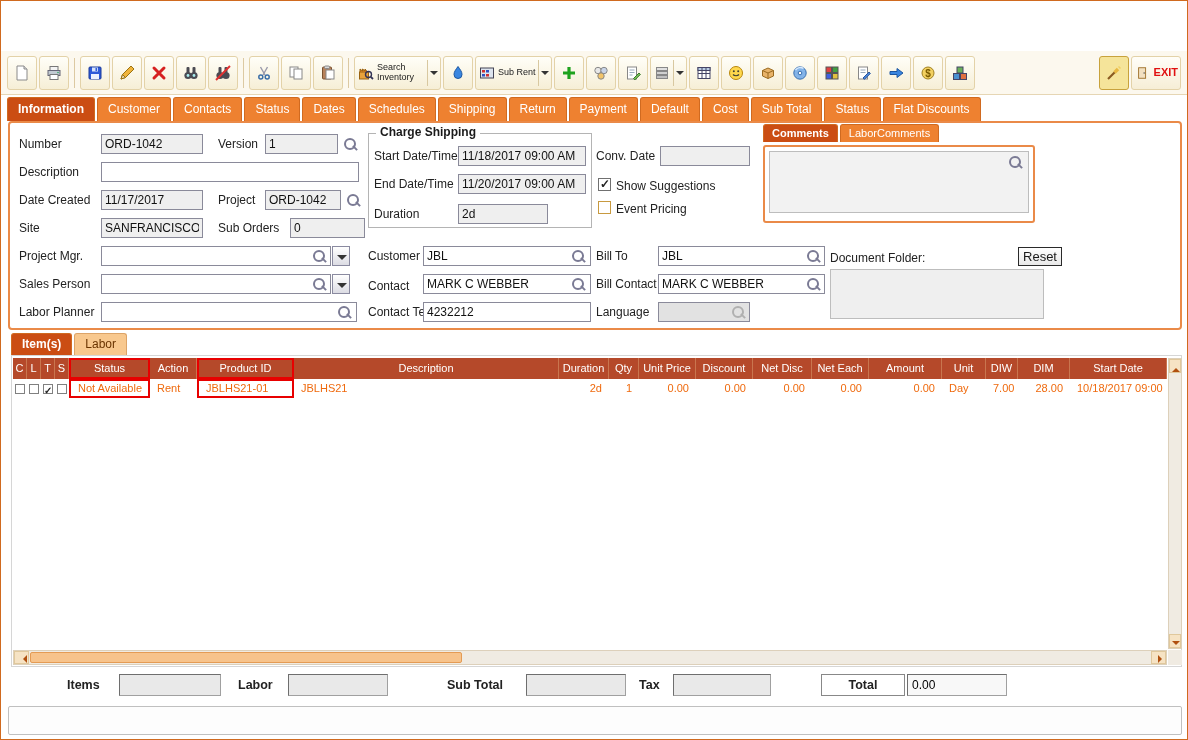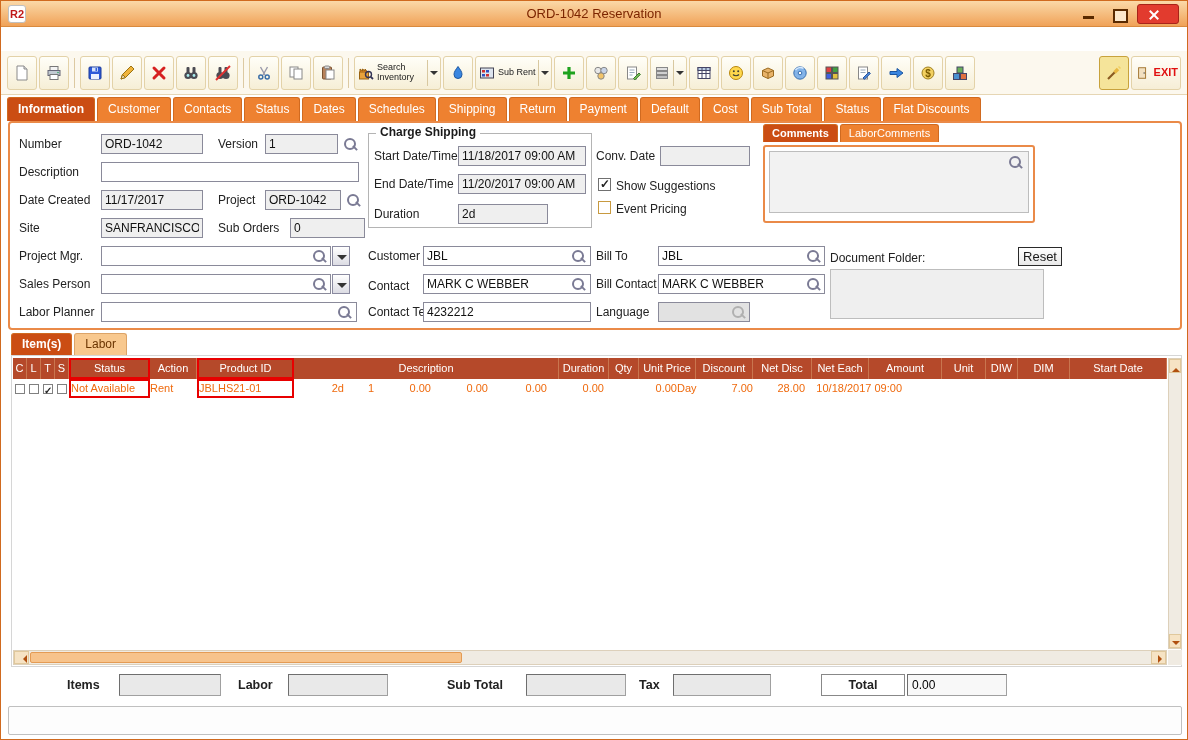--- a/index.html
+++ b/index.html
@@ -88,21 +88,21 @@
   .items-tabs { position:absolute; left:10px; top:332px; display:flex; gap:2px; }
   .items-tabs .tab { font-size:12px; padding:3px 10px 4px; }
   .items-tabs .tab:not(.active) { background:#f8c88e; color:#6a3400; border-color:#dca468; }
   .grid-header { position:absolute; left:12px; top:357px; width:1154px; height:21px; background:#b5492a;
                  display:flex; }
   .th { flex-shrink:0; color:#fff; font-size:11px; text-align:center; line-height:20px;
         border-right:1px solid #c9764f; overflow:hidden; white-space:nowrap; }
   .th.hl { border:2px solid #e80000; line-height:16px; }
   .grid-body { position:absolute; left:12px; top:378px; width:1154px; height:270px; background:#fff; overflow:hidden; }
   .tr { display:flex; height:19px; }
-  .td { flex-shrink:0; font-size:11px; color:#ef6a0e; line-height:18px; padding:0 0;
+  .td { flex-shrink:0; font-size:11px; color:#ef6a0e; line-height:18px; padding:0 7px;
         overflow:hidden; white-space:nowrap; }
   .td.ar { text-align:right; } .td.al { text-align:left; }
   .td.hl { border:2px solid #e80000; line-height:14px; }
   .td.cbcell { display:flex; align-items:center; justify-content:center; padding:0; }
   .cbs { position:relative; width:10px; height:10px; border:1px solid #808080; background:#fff; }
   .cbs.checked::after { content:"✓"; position:absolute; left:0; top:-3px; font-size:10px; font-weight:bold; color:#222; }
 
   
   .hscroll { position:absolute; left:12px; top:649px; width:1154px; height:15px; background:#f0ebe2;
              border:1px solid #ddd0ba; }
@@ -130,27 +130,20 @@
   .tfield.white { background:#f8f8f8; }
 
   .statusbar { position:absolute; left:7px; top:705px; width:1174px; height:29px;
                border:1px solid #c0c0c0; background:#fdfdfd; border-radius:2px; }
 </style>
 </head>
 <body>
 
 <div class="window">
 
-  <div class="titlebar">
-    <div class="app-badge">R2</div>
-    <div class="win-title">ORD-1042 Reservation</div>
-    <div class="win-btn win-min"></div>
-    <div class="win-btn win-max"></div>
-    <div class="win-close"></div>
-  </div>
 
 
   <div class="toolbar">
       <div class="tb-btn">
         <span class="tb-ic">
           <svg width="16" height="16" viewBox="0 0 16 16">
             <path d="M3 1h7l3 3v11H3z" fill="#fff" stroke="#8a8a8a"></path>
             <path d="M10 1v3h3" fill="#ddd" stroke="#8a8a8a"></path>
           </svg>
         </span>
@@ -548,20 +541,21 @@
         </div>
         <div class="td cbcell" style="width: 14px;">
           <span class="cbs checked"></span>
         </div>
         <div class="td cbcell" style="width: 14px;">
           <span class="cbs"></span>
         </div>
         <div class="td al hl" style="width: 81px;">Not Available</div>
         <div class="td al" style="width: 47px;">Rent</div>
         <div class="td al hl" style="width: 97px;">JBLHS21-01</div>
+        <div class="td al" style="width: 265px;">JBLHS21</div>
         <div class="td ar" style="width: 50px;">2d</div>
         <div class="td ar" style="width: 30px;">1</div>
         <div class="td ar" style="width: 57px;">0.00</div>
         <div class="td ar" style="width: 57px;">0.00</div>
         <div class="td ar" style="width: 59px;">0.00</div>
         <div class="td ar" style="width: 57px;">0.00</div>
         <div class="td ar" style="width: 73px;">0.00</div>
         <div class="td al" style="width: 44px;">Day</div>
         <div class="td ar" style="width: 32px;">7.00</div>
         <div class="td ar" style="width: 52px;">28.00</div>

